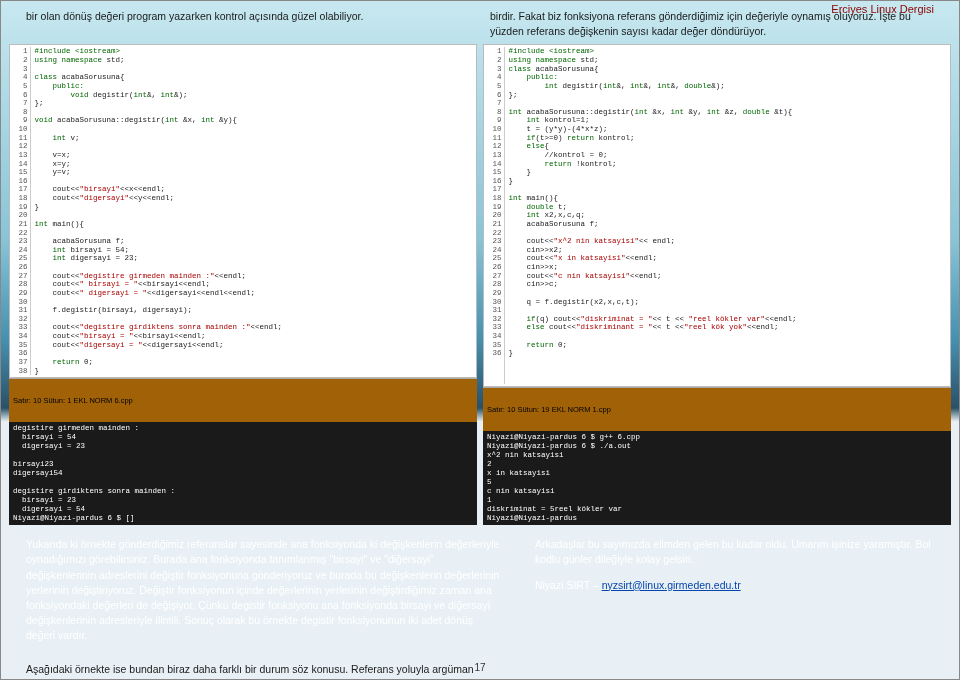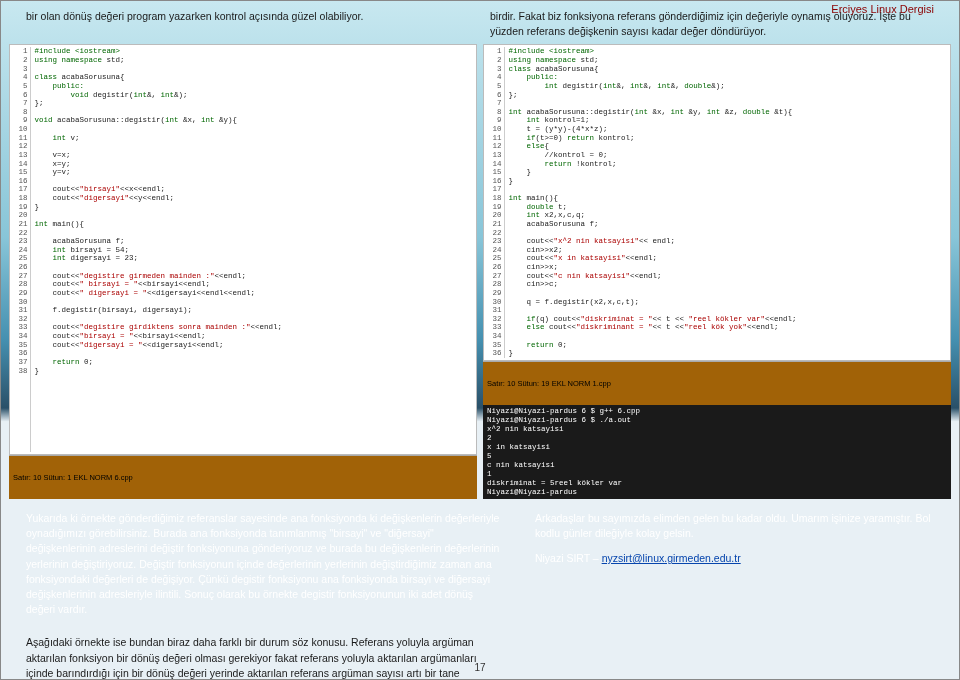--- a/index.html
+++ b/index.html
@@ -195,20 +195,31 @@
     f.degistir(birsayi, digersayi);
 
     cout&lt;&lt;<span class="s">"degistire girdiktens sonra mainden :"</span>&lt;&lt;endl;
     cout&lt;&lt;<span class="s">"birsayi = "</span>&lt;&lt;birsayi&lt;&lt;endl;
     cout&lt;&lt;<span class="s">"digersayi = "</span>&lt;&lt;digersayi&lt;&lt;endl;
 
     <span class="k">return</span> 0;
 }</div>
       </div>
       <div class="status-bar">Satır: 10 Sütun: 1    EKL   NORM   6.cpp</div>
+      <div class="terminal">degistire girmeden mainden :
+  birsayi = 54
+  digersayi = 23
+
+birsayi23
+digersayi54
+
+degistire girdiktens sonra mainden :
+  birsayi = 23
+  digersayi = 54
+Niyazi@Niyazi-pardus 6 $ []</div>
     </div>
 
     <div class="code-col">
       <div class="code-block">
         <div class="gutter">  1
   2
   3
   4
   5
   6

